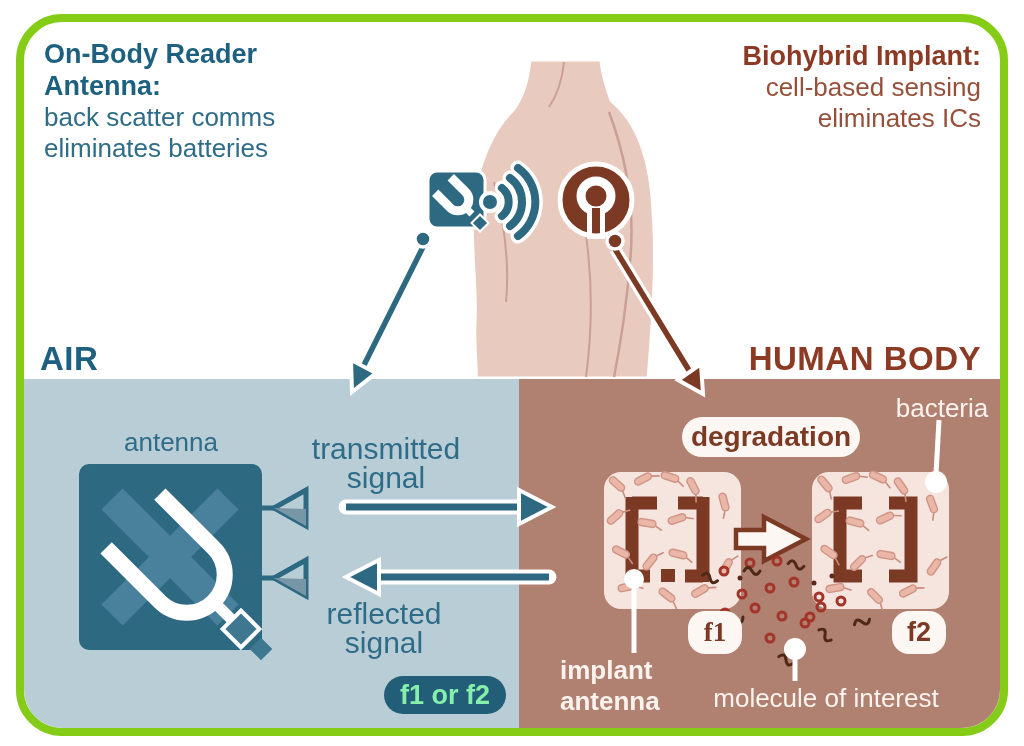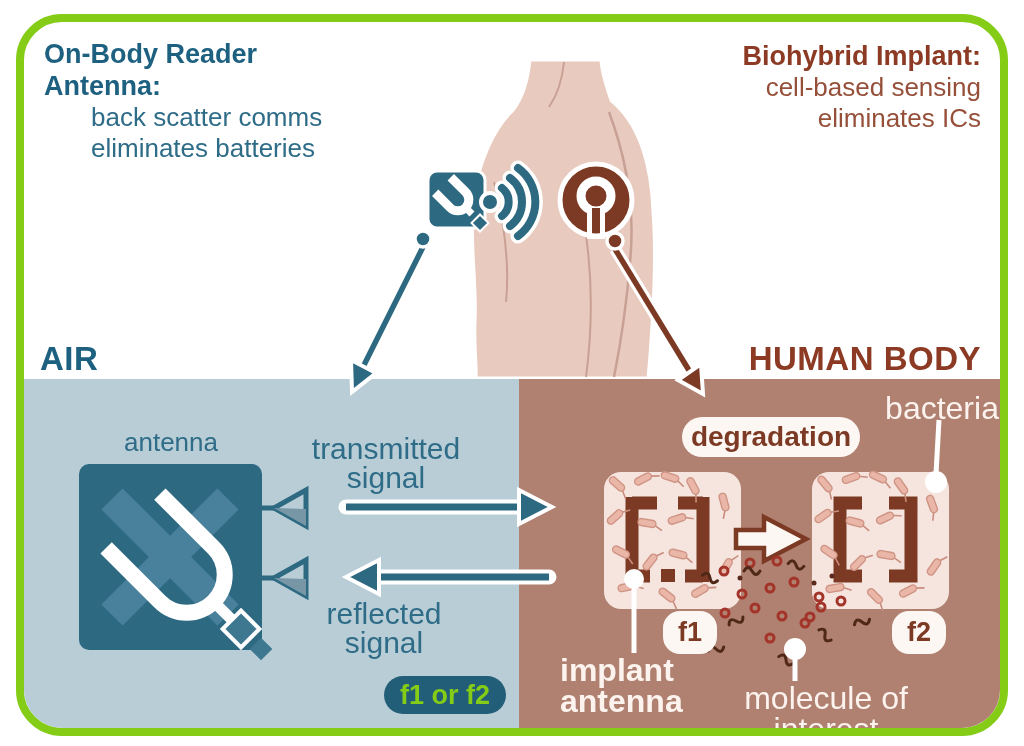--- a/index.html
+++ b/index.html
@@ -11,40 +11,40 @@
   html,body{width:1024px;height:746px;background:#ffffff;overflow:hidden;
     font-family:"Liberation Sans", sans-serif;}
   .figure{position:absolute;left:16px;top:14px;width:992px;height:722px;
     border:8px solid #84cc16;border-radius:46px;background:#fff;overflow:hidden;}
   .layer-svg{position:absolute;left:0;top:0;width:984px;height:714px;}
   .lbl{position:absolute;}
   .heading-left{left:20px;top:16px;width:330px;}
   .heading-right{right:19px;top:18px;width:330px;text-align:right;}
   .h-title{font-size:27px;font-weight:bold;line-height:32px;}
   .h-sub{font-size:26px;line-height:31px;white-space:pre-line;}
-  .teal-t{color:var(--teal-heading);} .teal-s{color:var(--teal-text);margin-left:47px;}
+  .teal-t{color:var(--teal-heading);} .teal-s{color:var(--teal-text);}
   .brown-t{color:var(--brown-heading);} .brown-s{color:var(--brown-text);}
   .zone-label{font-size:33px;font-weight:bold;letter-spacing:0.5px;}
   .air-label{left:16px;top:318px;color:var(--teal-heading);}
   .body-label{right:19px;top:318px;color:var(--brown-heading);}
   .antenna-label{left:47px;top:405px;width:200px;text-align:center;
     font-size:26px;color:var(--teal-text);}
   .sig-label{font-size:30px;line-height:29px;color:var(--teal-text);
     text-align:center;white-space:pre-line;}
   .transmitted{right:504px;top:412px;width:220px;}
   .reflected{right:506px;top:577px;width:220px;}
   .pill{display:flex;align-items:center;justify-content:center;font-weight:bold;}
   .freq-pill{left:360px;top:654px;width:122px;height:38px;border-radius:19px;
-    background:var(--teal-dark);color:#84cc16;font-size:27px;}
+    background:var(--teal-dark);color:#86efac;font-size:27px;}
   .degradation-pill{left:658px;top:395px;width:178px;height:40px;border-radius:22px;
     background:var(--badge-bg);color:var(--brown-dark);font-size:28px;}
   .f-badge{width:54px;height:43px;border-radius:17px;background:var(--badge-bg);
     color:var(--brown-dark);font-size:27px;}
-  .f1-badge{left:639px;top:589px;} .f2-badge{left:868px;top:589px;}
-  .white-lbl{font-size:32px;line-height:31px;color:var(--white-label);white-space:pre-line;}
+  .f1-badge{left:664px;top:589px;font-family:Liberation Serif, serif;} .f2-badge{left:868px;top:589px;}
+  .white-lbl{font-size:26px;line-height:31px;color:var(--white-label);white-space:pre-line;}
   .bacteria-label{left:858px;top:371px;width:120px;text-align:center;}
   .implant-label{left:536px;top:633px;width:160px;font-weight:bold;}
   .molecule-label{left:687px;top:661px;width:230px;text-align:center;}
 </style>
 </head>
 <body>
 
 <div class="figure">
 
   <svg class="layer-svg" viewBox="0 0 984 714">

